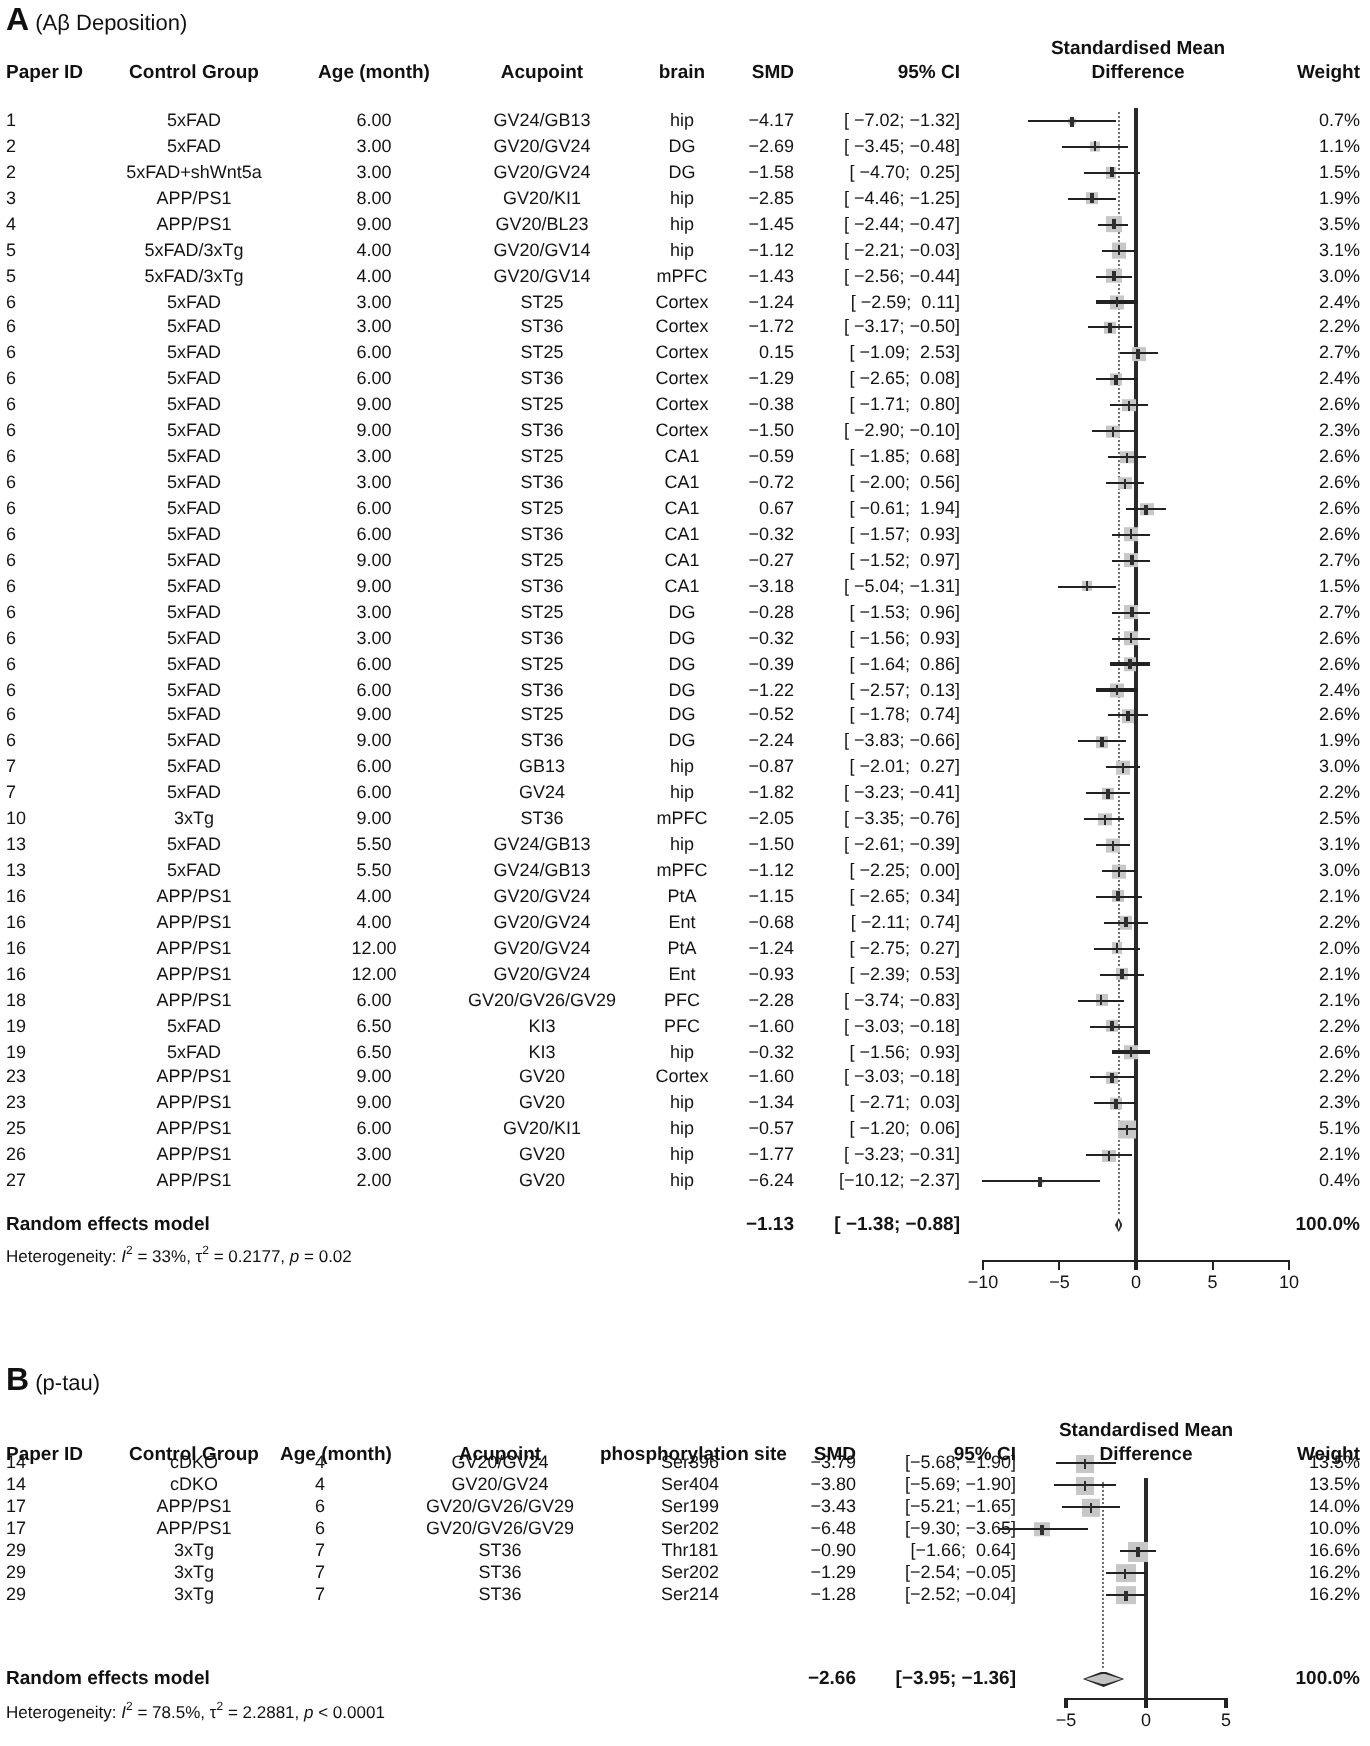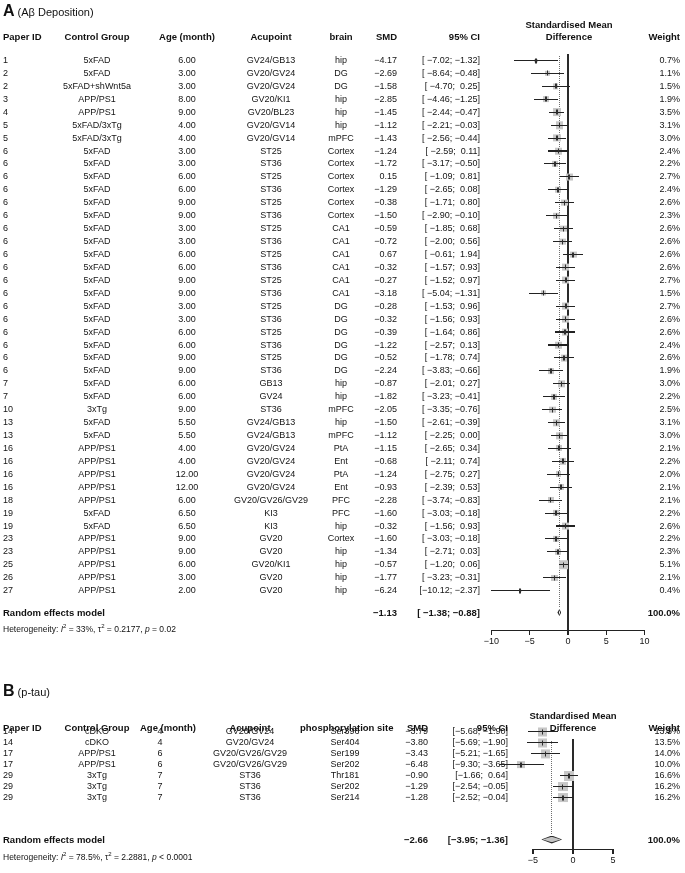--- a/index.html
+++ b/index.html
@@ -93,21 +93,21 @@
           <span class="cell cA-wt">0.7%</span>
           <span class="cell cA-plot"><i class="sq" style="height: 3.51955px; width: 3.51955px; left: 46.3397px;"></i><i class="ciline" style="left: 26.297px; width: 43.605px;"></i><i class="mk" style="left: 47.2995px;"></i></span>
         </div>
         <div class="frow" style="top: 12.9px;">
           <span class="cell cA-id">2</span>
           <span class="cell cA-ctrl">5xFAD</span>
           <span class="cell cA-age">3.00</span>
           <span class="cell cA-acu">GV20/GV24</span>
           <span class="cell cA-brain">DG</span>
           <span class="cell cA-smd">−2.69</span>
-          <span class="cell cA-ci">[ −8.64; −0.48]</span>
+          <span class="cell cA-ci">[ −3.45; −0.48]</span>
           <span class="cell cA-wt">1.1%</span>
           <span class="cell cA-plot"><i class="sq" style="height: 4.41199px; width: 4.41199px; left: 57.2155px;"></i><i class="ciline" style="left: 42.515px; width: 33.813px;"></i><i class="mk" style="left: 58.6215px;"></i></span>
         </div>
         <div class="frow" style="top: 25.9px;">
           <span class="cell cA-id">2</span>
           <span class="cell cA-ctrl">5xFAD+shWnt5a</span>
           <span class="cell cA-age">3.00</span>
           <span class="cell cA-acu">GV20/GV24</span>
           <span class="cell cA-brain">DG</span>
           <span class="cell cA-smd">−1.58</span>
@@ -181,21 +181,21 @@
           <span class="cell cA-wt">2.2%</span>
           <span class="cell cA-plot"><i class="sq" style="height: 6.2395px; width: 6.2395px; left: 63.7222px;"></i><i class="ciline" style="left: 55.7495px; width: 22.185px;"></i><i class="mk" style="left: 66.042px;"></i></span>
         </div>
         <div class="frow" style="top: 116.4px;">
           <span class="cell cA-id">6</span>
           <span class="cell cA-ctrl">5xFAD</span>
           <span class="cell cA-age">6.00</span>
           <span class="cell cA-acu">ST25</span>
           <span class="cell cA-brain">Cortex</span>
           <span class="cell cA-smd">0.15</span>
-          <span class="cell cA-ci">[ −1.09;  0.81]</span>
+          <span class="cell cA-ci">[ −1.09;  2.53]</span>
           <span class="cell cA-wt">2.7%</span>
           <span class="cell cA-plot"><i class="sq" style="height: 6.91227px; width: 6.91227px; left: 77.6914px;"></i><i class="ciline" style="left: 71.6615px; width: 19.0485px;"></i><i class="mk" style="left: 80.3475px;"></i></span>
         </div>
         <div class="frow" style="top: 129.3px;">
           <span class="cell cA-id">6</span>
           <span class="cell cA-ctrl">5xFAD</span>
           <span class="cell cA-age">6.00</span>
           <span class="cell cA-acu">ST36</span>
           <span class="cell cA-brain">Cortex</span>
           <span class="cell cA-smd">−1.29</span>

